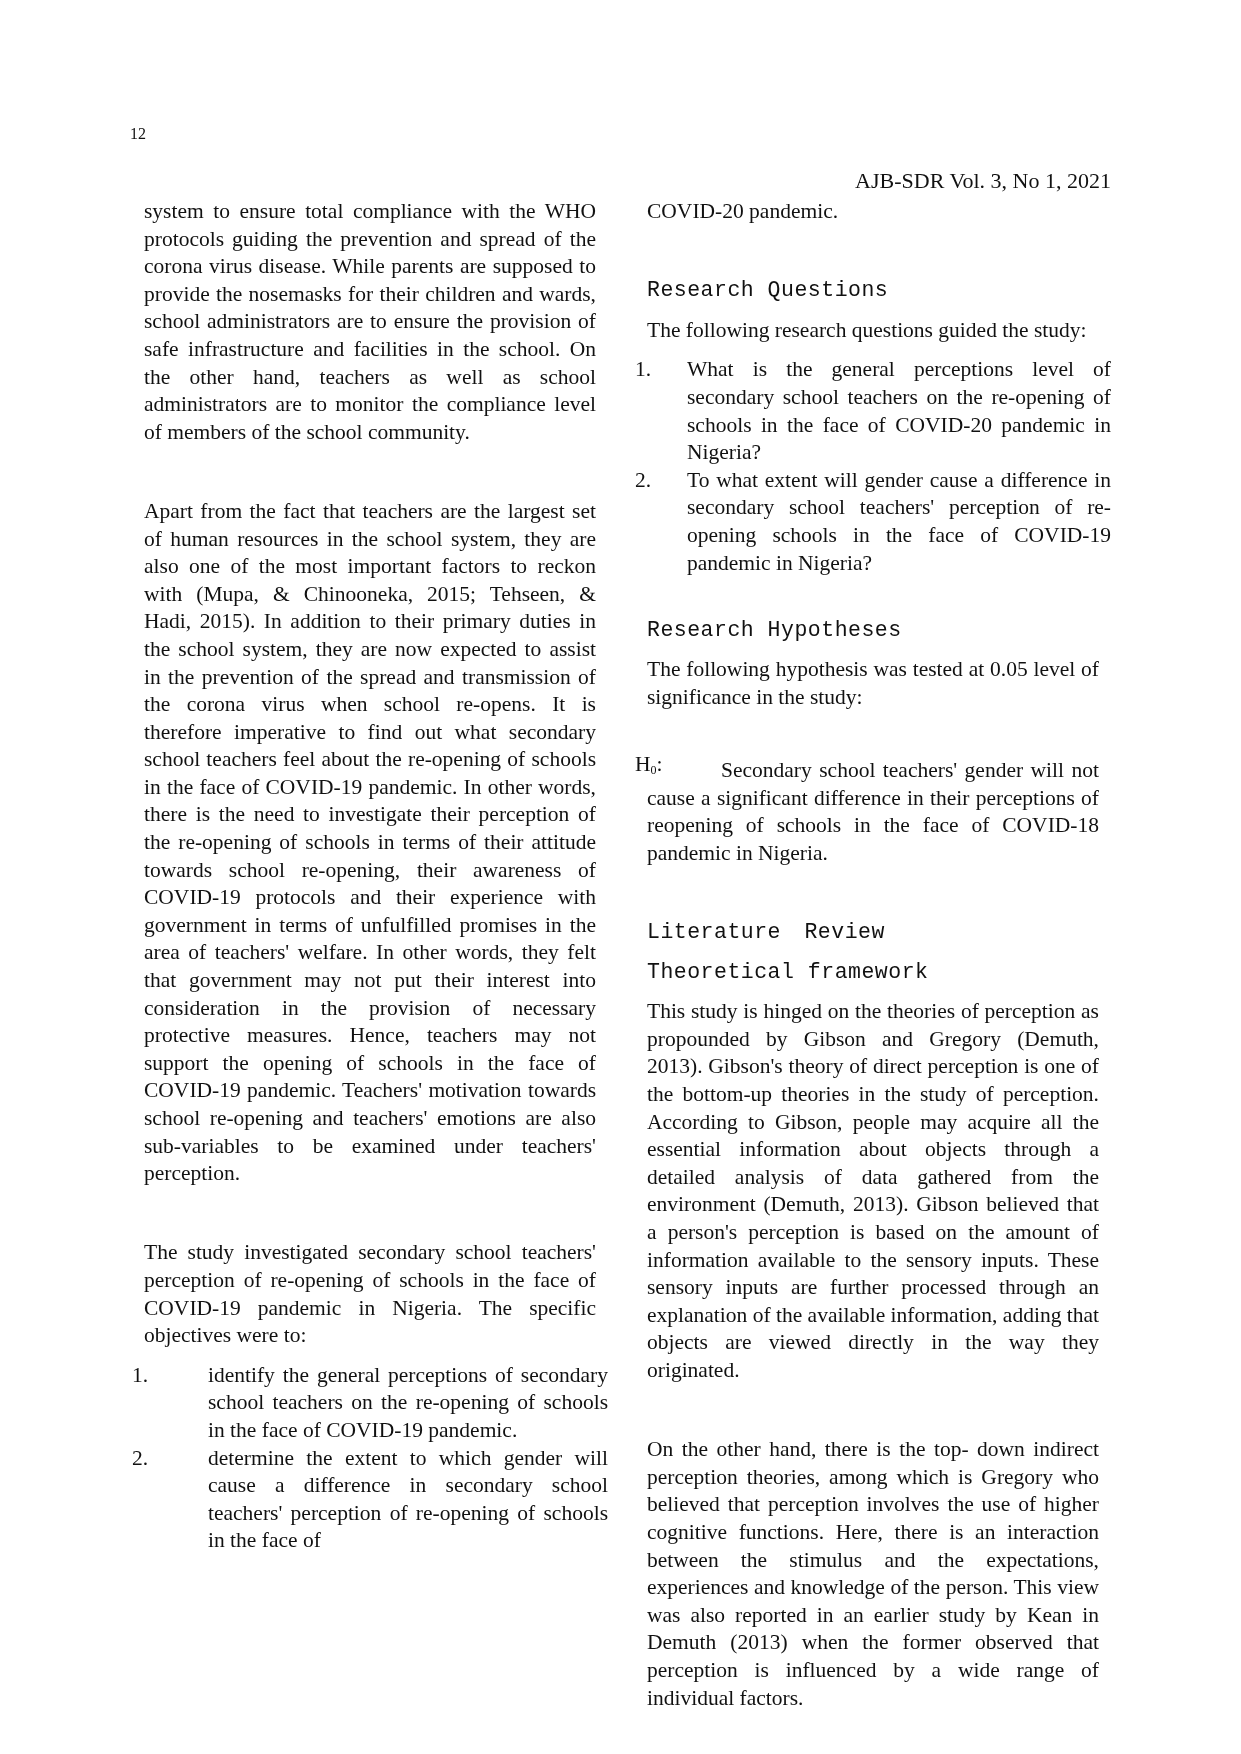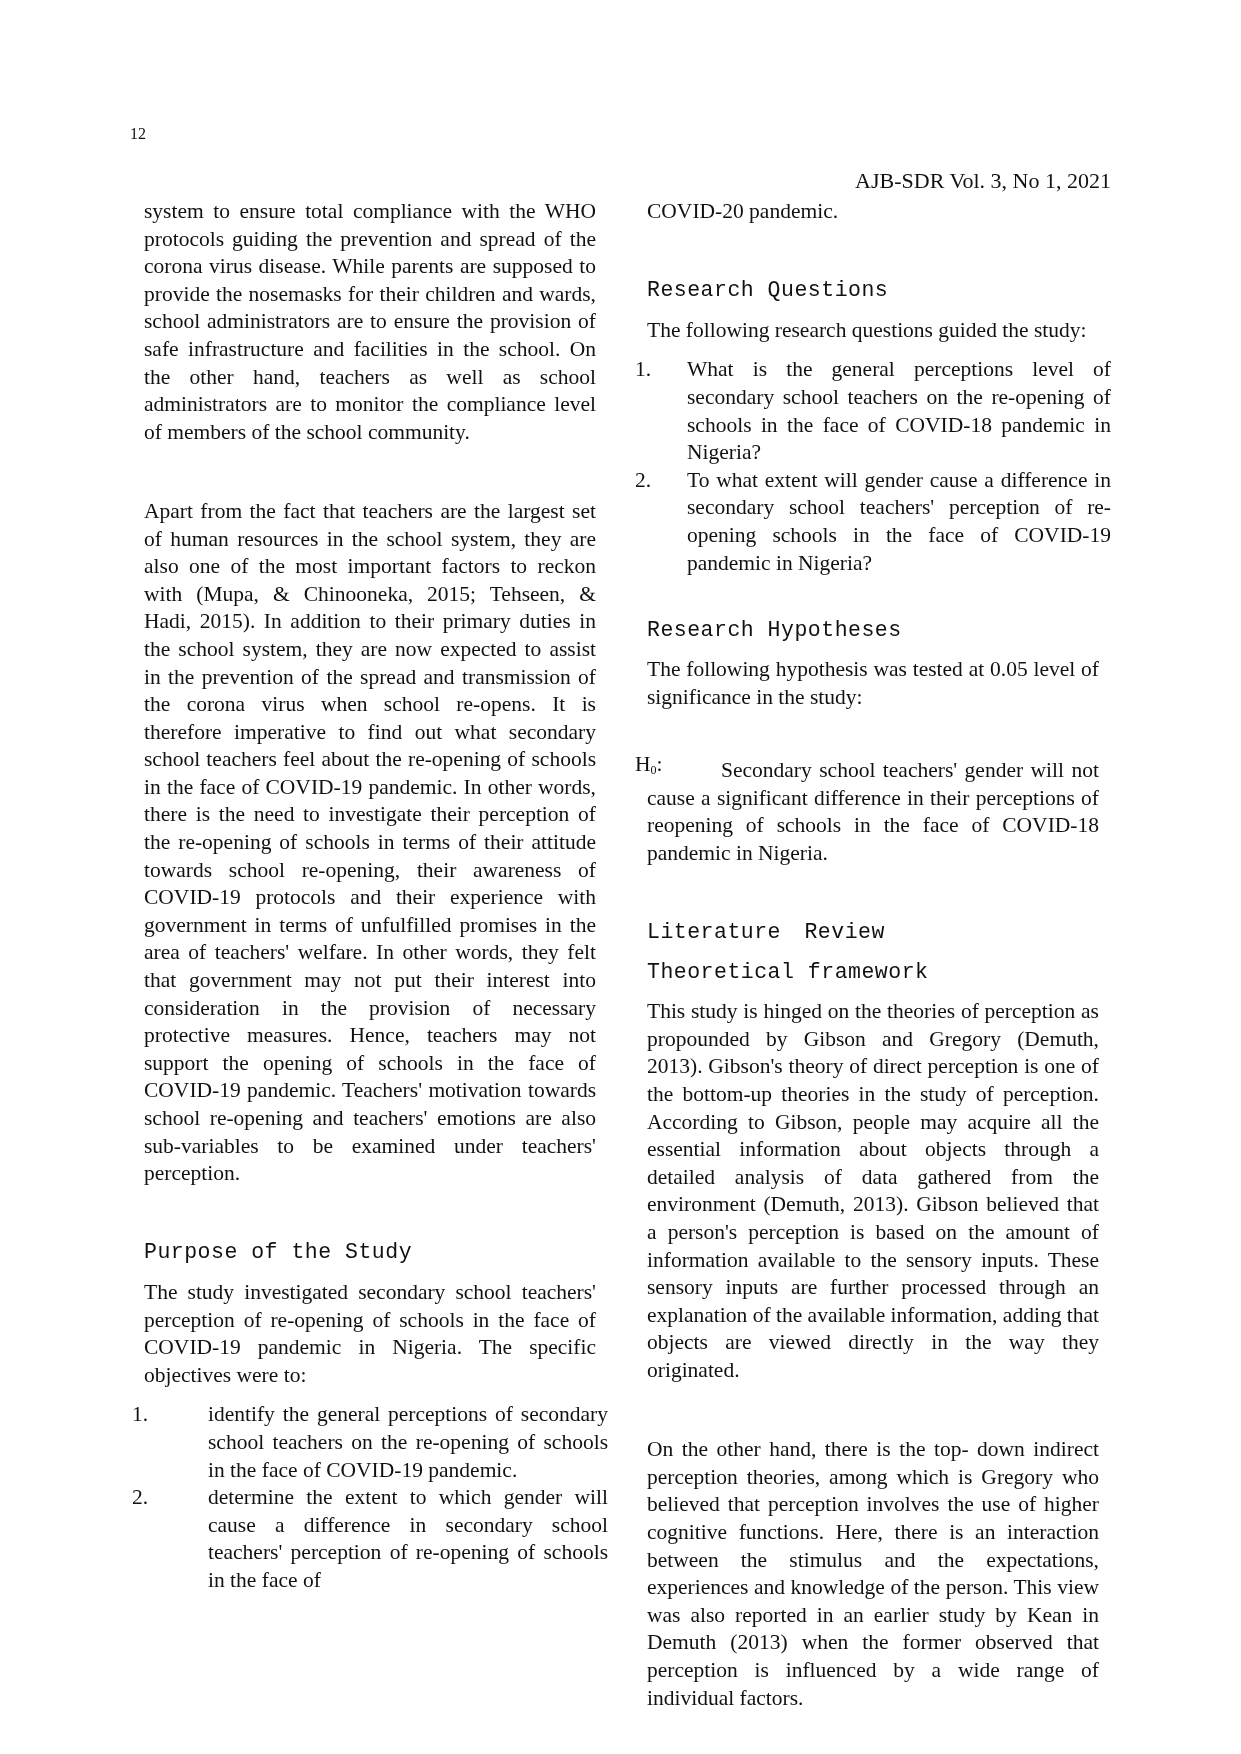--- a/index.html
+++ b/index.html
@@ -34,21 +34,20 @@
 <body>
 
 <div class="page-number">12</div>
 <div class="running-head">AJB-SDR Vol. 3, No 1, 2021</div>
 
 <div class="col left">
   <p>system to ensure total compliance with the WHO protocols guiding the prevention and spread of the corona virus disease. While parents are supposed to provide the nosemasks for their children and wards, school administrators are to ensure the provision of safe infrastructure and facilities in the school. On the other hand, teachers as well as school administrators are to monitor the compliance level of members of the school community.</p>
   <div class="gap"></div>
   <p>Apart from the fact that teachers are the largest set of human resources in the school system, they are also one of the most important factors to reckon with (Mupa, &amp; Chinooneka, 2015; Tehseen, &amp; Hadi, 2015). In addition to their primary duties in the school system, they are now expected to assist in the prevention of the spread and transmission of the corona virus when school re-opens. It is therefore imperative to find out what secondary school teachers feel about the re-opening of schools in the face of COVID-19 pandemic. In other words, there is the need to investigate their perception of the re-opening of schools in terms of their attitude towards school re-opening, their awareness of COVID-19 protocols and their experience with government in terms of unfulfilled promises in the area of teachers' welfare. In other words, they felt that government may not put their interest into consideration in the provision of necessary protective measures. Hence, teachers may not support the opening of schools in the face of COVID-19 pandemic. Teachers' motivation towards school re-opening and teachers' emotions are also sub-variables to be examined under teachers' perception.</p>
   <div class="gap"></div>
-  <p class="heading">Purpose of the Study</p>
   <p>The study investigated secondary school teachers' perception of re-opening of schools in the face of COVID-19 pandemic in Nigeria. The specific objectives were to:</p>
   <ul class="list">
     <li>
       <span class="num">1.</span>
       <span class="txt">identify the general perceptions of secondary school teachers on the re-opening of schools in the face of COVID-19 pandemic.</span>
     </li>
     <li>
       <span class="num">2.</span>
       <span class="txt" style="text-align-last:left">determine the extent to which gender will cause a difference in secondary school teachers' perception of re-opening of schools in the face of</span>
     </li>
@@ -56,21 +55,21 @@
 </div>
 
 <div class="col right">
   <p>COVID-20 pandemic.</p>
   <div class="gap"></div>
   <p class="heading">Research Questions</p>
   <p>The following research questions guided the study:</p>
   <ul class="list">
     <li>
       <span class="num">1.</span>
-      <span class="txt">What is the general perceptions level of secondary school teachers on the re-opening of schools in the face of COVID-18 pandemic in Nigeria?</span>
+      <span class="txt">What is the general perceptions level of secondary school teachers on the re-opening of schools in the face of COVID-20 pandemic in Nigeria?</span>
     </li>
     <li>
       <span class="num">2.</span>
       <span class="txt">To what extent will gender cause a difference in secondary school teachers' perception of re-opening schools in the face of COVID-19 pandemic in Nigeria?</span>
     </li>
   </ul>
   <div class="gap"></div>
   <p class="heading">Research Hypotheses</p>
   <p>The following hypothesis was tested at 0.05 level of significance in the study:</p>
   <div class="gap"></div>

